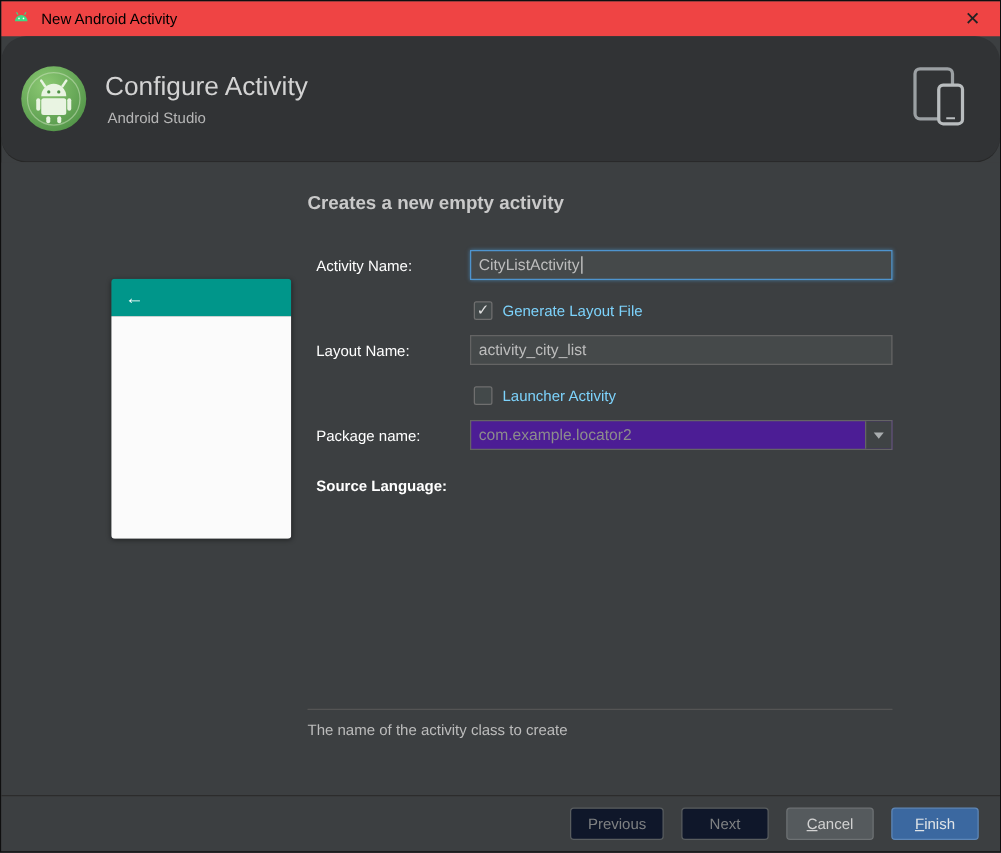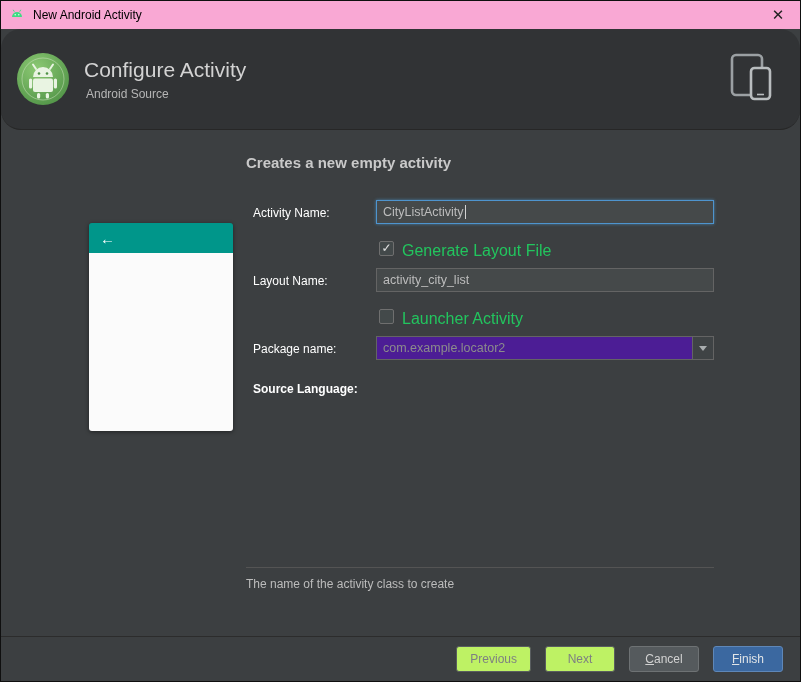--- a/index.html
+++ b/index.html
@@ -2,21 +2,21 @@
 <html><head>
 <meta charset="utf-8">
 <style>
   * { box-sizing: border-box; }
   body { margin:0; background:#1e1e1e; font-family:"Liberation Sans", sans-serif; }
 
   .window { width:801px; height:682px; background:#3c3f41; border:1px solid #0f0f0f;
             display:flex; flex-direction:column; overflow:hidden; }
 
   
-  .titlebar { height:28px; background:#f9a8d4; display:flex; align-items:center;
+  .titlebar { height:28px; background:#ef4444; display:flex; align-items:center;
               padding:0 10px 0 8px; flex:0 0 auto; }
   .ticon { width:17px; height:17px; margin-right:7px; display:flex; align-items:center; }
   .ttext { font-size:12px; color:#000; }
   .close { margin-left:auto; font-size:15px; color:#222; width:24px; text-align:center; cursor:default; }
 
   
   .banner { height:101px; background:#313335; border-bottom:1px solid #272727;
             display:flex; align-items:center; padding:0 24px 0 14px; flex:0 0 auto;border-radius:20px; }
   .logo { width:56px; height:56px; margin-right:13px; flex:0 0 auto; }
   .banner-text h1 { margin:0; font-size:21px; font-weight:400; color:#d3d3d3; }
@@ -36,40 +36,40 @@
   .flabel { position:absolute; left:252px; font-size:12px; color:#ffffff; }
   .field { position:absolute; left:375px; width:338px; height:24px; background:#45494a;
            border:1px solid #646464; display:flex; align-items:center; padding:8px 6px;
            font-size:12.5px; color:#bdbdbd; }
   .field.focused { border:1px solid #4e94ce; box-shadow:0 0 3px 0 rgba(78,148,206,.75); }
   .caret { width:1px; height:14px; background:#d2d2d2; margin-left:1px; }
 
   .checkbox { position:absolute; left:378px; width:15px; height:15px; background:#43494a;
               border:1px solid #6f6f6f; border-radius:2px; color:#e2e2e2; font-size:12px;
               line-height:13px; text-align:center; }
-  .cblabel { position:absolute; left:401px; font-size:16px; color:#22c55e; }
+  .cblabel { position:absolute; left:401px; font-size:12px; color:#7dd3fc; }
 
   .combo { position:absolute; left:375px; width:338px; height:24px; background:#4c1d95;
            border:1px solid #646464; display:flex; align-items:stretch; }
   .ctext { flex:1; display:flex; align-items:center; padding:0 6px; font-size:12.5px; color:#bdbdbd; }
   .ctext.dim { color:#8c8c8c; }
   .arrow-btn { width:21px; background:#3f4345; border-left:1px solid #646464;
                display:flex; align-items:center; justify-content:center; }
   .tri { width:0; height:0; border-left:4px solid transparent; border-right:4px solid transparent;
          border-top:5px solid #a9adaf; }
 
   .divider { position:absolute; left:245px; top:437px; width:468px; height:1px; background:#545454; }
   .hint { position:absolute; left:245px; top:447px; font-size:12px; color:#bcbcbc; }
 
   
   .footer { flex:0 0 45px; border-top:1px solid #2c2c2c; background:#3c3f41;
             display:flex; align-items:center; justify-content:flex-end; gap:14px; padding-right:17px; }
   .btn { height:26px; min-width:70px; padding:0 13px; font-size:12px; border-radius:3px;
          display:flex; align-items:center; justify-content:center; }
-  .btn.disabled { background:#bef264; border:1px solid #595d5f; color:#7e8082; }
+  .btn.disabled { background:#0f172a; border:1px solid #595d5f; color:#7e8082; }
   .btn.normal { background:#555a5d; border:1px solid #6e7274; color:#d2d2d2; }
   .btn.primary { background:#3b68a0; border:1px solid #5e87b8; color:#e0e4e7; }
   .mn { text-decoration:underline; }
 </style>
 </head>
 <body>
 
 <div class="window">
 
   <div class="titlebar">
@@ -104,21 +104,21 @@
         <circle cx="32" cy="22.5" r="1.3" fill="#4f9246"></circle>
         <rect x="18" y="27.5" width="20" height="13.5" rx="2" fill="#e9f4e2"></rect>
         <rect x="14" y="27.5" width="3.2" height="10" rx="1.6" fill="#e9f4e2"></rect>
         <rect x="38.8" y="27.5" width="3.2" height="10" rx="1.6" fill="#e9f4e2"></rect>
         <rect x="22" y="42" width="3.2" height="5.5" rx="1.6" fill="#e9f4e2"></rect>
         <rect x="30.8" y="42" width="3.2" height="5.5" rx="1.6" fill="#e9f4e2"></rect>
       </svg>
     </span>
     <div class="banner-text">
       <h1>Configure Activity</h1>
-      <div class="sub">Android Source</div>
+      <div class="sub">Android Studio</div>
     </div>
     <span class="device">
       <svg width="48" height="52" viewBox="0 0 48 52">
         <rect x="4" y="4" width="30" height="40" rx="4" fill="none" stroke="#9ba0a3" stroke-width="2.6"></rect>
         <rect x="23" y="17" width="19" height="31" rx="3.5" fill="#313335" stroke="#b9bdbf" stroke-width="2.6"></rect>
         <line x1="29" y1="43.5" x2="36" y2="43.5" stroke="#b9bdbf" stroke-width="1.6"></line>
       </svg>
     </span>
   </div>
 

